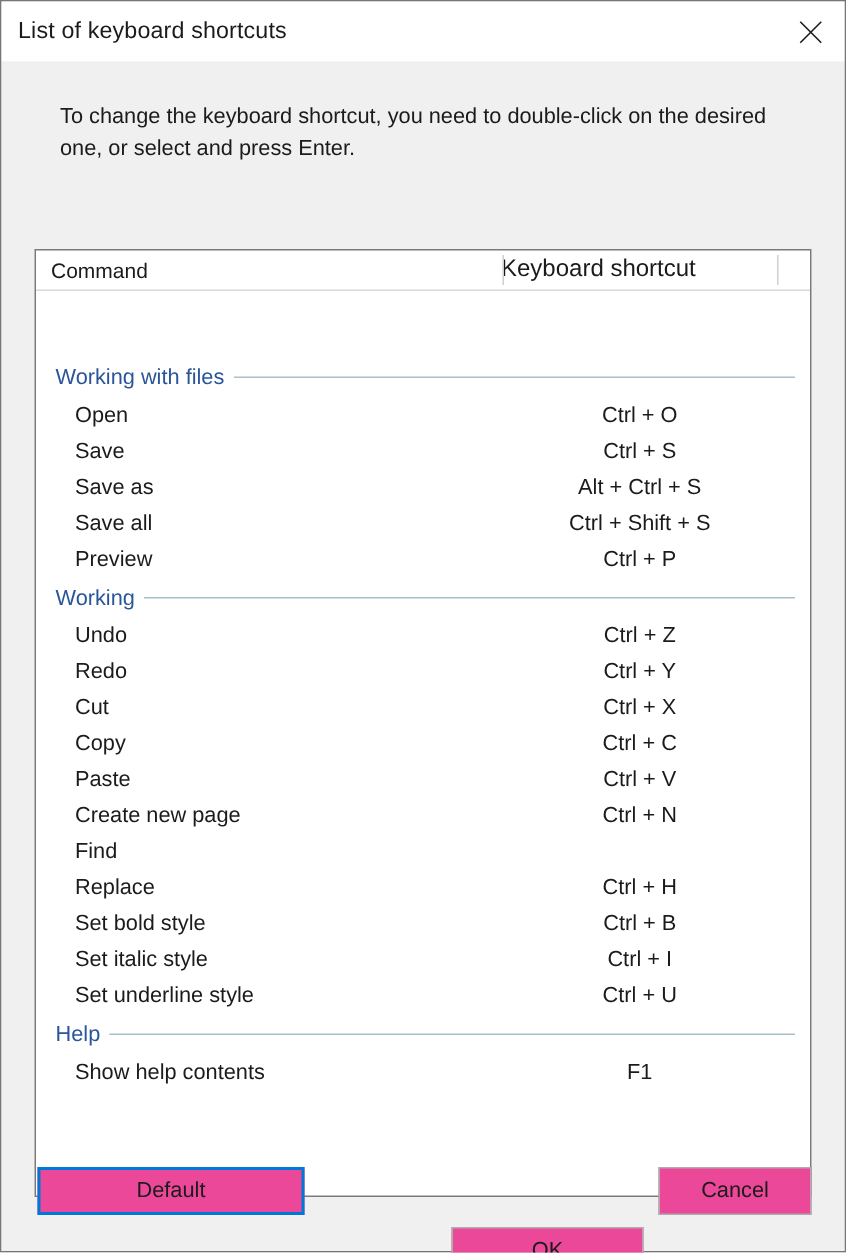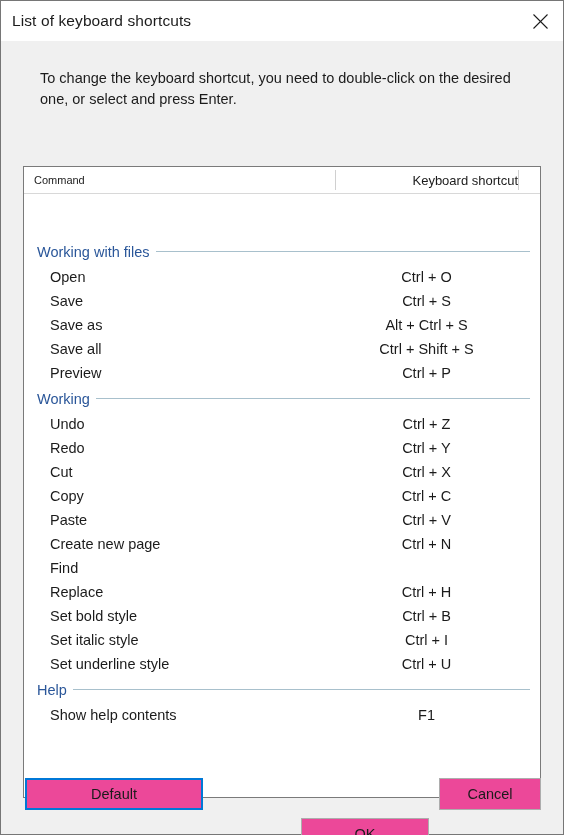--- a/index.html
+++ b/index.html
@@ -88,27 +88,27 @@
     position: relative;
     height: 26px;
     border-bottom: 1px solid #d8d8d8;
     display: flex;
     align-items: center;
   }
   .hdr-command {
     width: 310px;
     padding-left: 10px;
     box-sizing: border-box;
-    font-size: 11px;
+    font-size: 14px;
     color: #1b1b1b;
   }
   .hdr-shortcut {
     flex: 1 1 auto;
-    text-align: right;
-    font-size: 13px;
+    text-align: left;
+    font-size: 16px;
     color: #1b1b1b;
     padding-right: 22px;
     box-sizing: border-box;
   }
   .hdr-divider {
     position: absolute;
     top: 3px;
     bottom: 3px;
     width: 1px;
     background: #d0d0d0;

